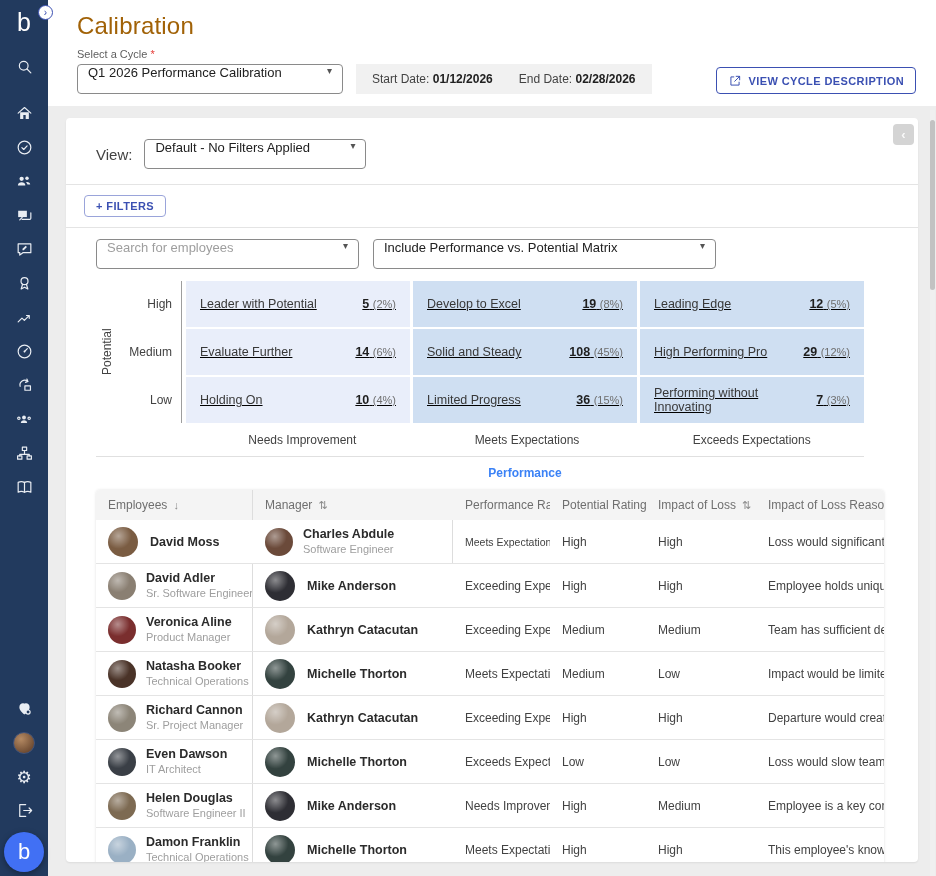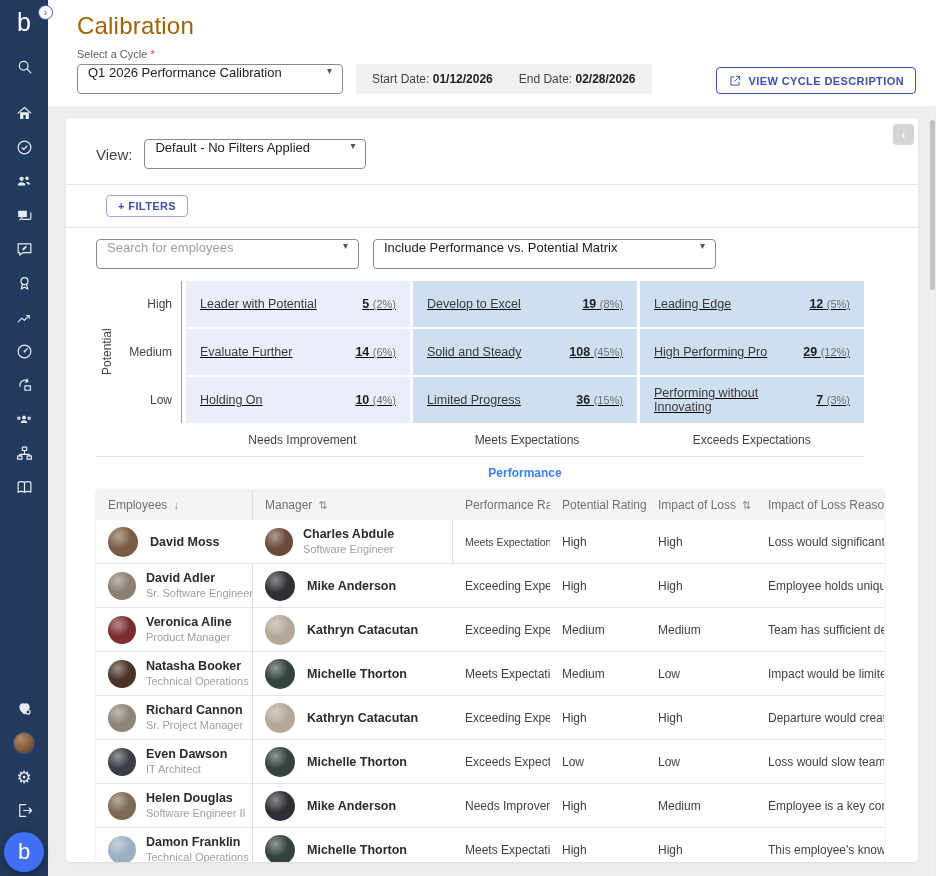--- a/index.html
+++ b/index.html
@@ -49,21 +49,21 @@
   .content { margin-left:48px; height:770px; padding:12px 18px 14px 18px; }
   .card { position:relative; background:#fff; height:100%; border-radius:4px; overflow:hidden;
           box-shadow:0 1px 2px rgba(0,0,0,.08); }
   .collapse-btn { position:absolute; top:6px; right:4px; width:21px; height:21px; border-radius:4px;
                   background:#d4d4d4; color:#fafafa; font-size:13px; font-weight:bold;
                   display:flex; align-items:center; justify-content:center; cursor:pointer; z-index:3; }
   .view-row { display:flex; align-items:center; gap:12px; padding:21px 30px 15px 30px; }
   .view-label { font-size:15px; color:#424242; }
   .view-select { width:222px; }
   .divider { border-bottom:1px solid #e4e4e4; }
-  .filters-row { padding:10px 40px; }
+  .filters-row { padding:10px 18px; }
   .filters-btn { display:inline-flex; align-items:center; gap:6px; border:1px solid #9aa4da; border-radius:4px;
                  color:#3b50b2; background:#fff; font-size:11px; font-weight:bold; letter-spacing:.4px;
                  padding:4px 11px; cursor:pointer; }
   .selects-row { display:flex; gap:14px; padding:11px 30px 8px 30px; }
   .search-select { width:263px; color:#9e9e9e; }
   .matrix-select { width:343px; }
 
   
   .matrix-wrap { padding:4px 54px 0 30px; }
   .m-body { display:flex; }

